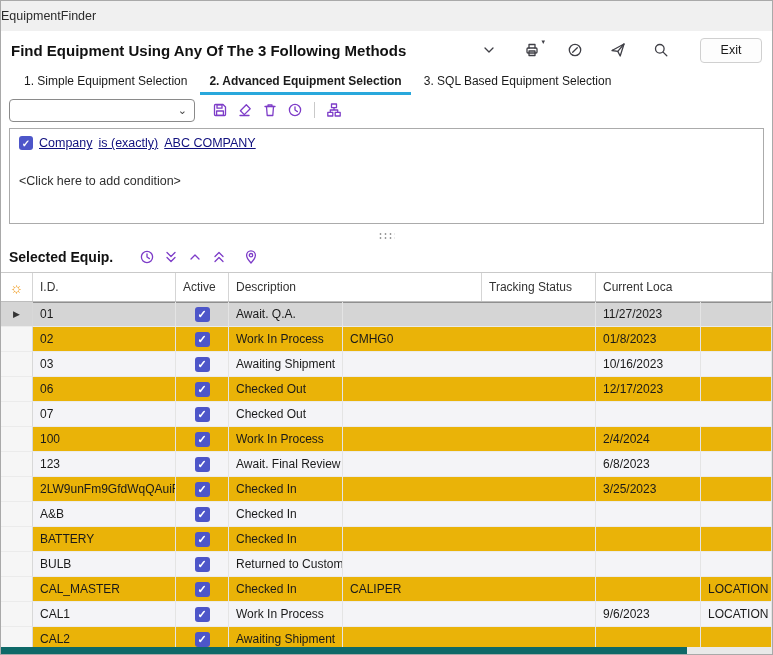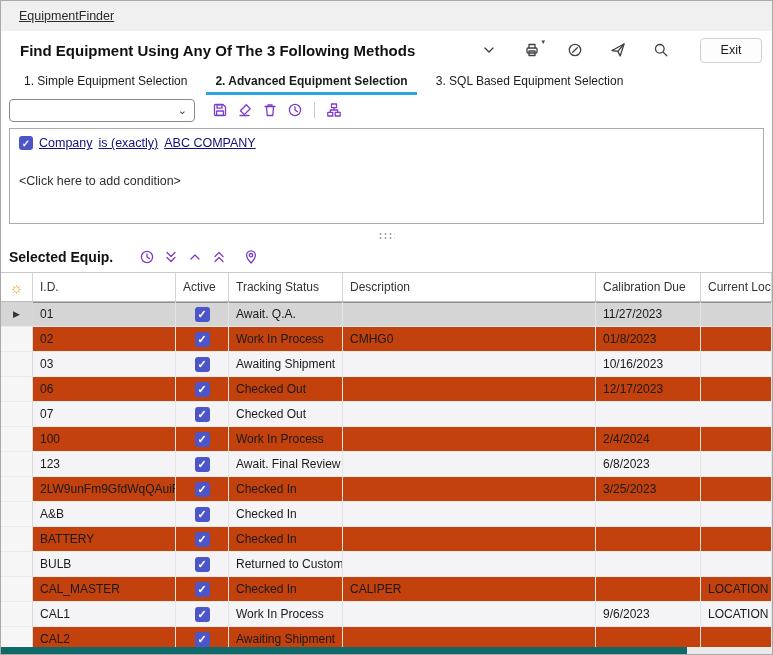--- a/index.html
+++ b/index.html
@@ -3,34 +3,34 @@
 <meta charset="utf-8">
 <style>
   * { box-sizing: border-box; margin: 0; padding: 0; }
   body { font-family: "Liberation Sans", sans-serif; background: #ffffff; }
   .window {
     width: 773px; height: 655px; border: 1px solid #a9a9a9; background: #fff;
     display: flex; flex-direction: column; overflow: hidden; position: relative;
   }
   
   .titlebar { height: 30px; background: #f0f0f0; display: flex; align-items: center;
-    padding-left: 18px; font-size: 12.5px; color: #2b2b2b; flex: none; text-decoration: underline; }
+    font-size: 12.5px; color: #2b2b2b; flex: none; }
   
   .header { height: 38px; display: flex; align-items: center; padding: 0 10px; flex: none; }
-  .h-title { font-size: 15px; font-weight: bold; color: #111; white-space: nowrap; margin-left: 9px; }
+  .h-title { font-size: 15px; font-weight: bold; color: #111; white-space: nowrap; }
   .h-icons { margin-left: auto; display: flex; align-items: center; gap: 23px; }
   .ibtn { background: none; border: none; display: inline-flex; align-items: center; justify-content: center;
     width: 20px; height: 22px; cursor: pointer; color: #3f3f46; position: relative; padding: 0; }
   .ibtn svg { width: 16px; height: 16px; stroke: currentColor; fill: none; stroke-width: 1.3; stroke-linecap: round; stroke-linejoin: round; }
   .mini-caret { position: absolute; top: -1px; right: -3px; font-size: 7px; color: #3f3f46; }
   .exit { height: 25px; min-width: 62px; background: #fdfdfd; border: 1px solid #d0d0d0; border-radius: 4px;
     font-size: 12.5px; color: #1a1a1a; cursor: pointer; margin-left: 6px; font-family: "Liberation Sans", sans-serif; }
   .exit-label::first-letter { text-decoration: underline; }
   
-  .tabs { height: 26px; display: flex; align-items: stretch; padding-left: 14px; gap: 10px; flex: none; }
+  .tabs { height: 26px; display: flex; align-items: stretch; padding-left: 14px; gap: 4px; flex: none; }
   .tab { display: flex; align-items: center; padding: 0 9px; font-size: 12px; color: #1a1a1a;
     border-bottom: 3px solid transparent; cursor: pointer; white-space: nowrap; }
   .tab.active { font-weight: bold; border-bottom-color: #29a8dc; }
   
   .ftoolbar { height: 30px; display: flex; align-items: center; padding-left: 8px; gap: 5px; flex: none; }
   .combo { width: 186px; height: 23px; border: 1px solid #8a8a8a; border-radius: 4px; background: #fff;
     display: flex; align-items: center; justify-content: flex-end; padding-right: 7px; margin-right: 10px; cursor: pointer; }
   .combo-chevron { font-size: 11px; color: #444; line-height: 1; }
   .pbtn { color: #7d3cc8; }
   .tsep { width: 1px; height: 16px; background: #c9c9c9; margin: 0 4px; }
@@ -59,21 +59,21 @@
   .col-sel { width: 32px; flex: none; padding-left: 0; text-align: center; }
   .col-id { width: 143px; flex: none; }
   .col-active { width: 53px; flex: none; }
   .col-status { width: 114px; flex: none; }
   .col-desc { width: 253px; flex: none; }
   .col-cal { width: 105px; flex: none; }
   .col-loc { flex: 1; }
   .hdr-corner { display: flex; align-items: center; justify-content: center; border-right: 1px solid #d5d5d5; }
   .sun { color: #f09a1c; font-size: 15px; line-height: 1; }
   .grid-body { flex: 1; overflow: hidden; }
-  .grow { display: flex; height: 25px; background: #c2410c; cursor: default; }
+  .grow { display: flex; height: 25px; background: #eab308; cursor: default; }
   .grow.stripe { background: #f4f4f7; }
   .grow.selected { background: #d5d5d5; box-shadow: inset 0 1px 0 #8f8f8f, inset 0 -1px 0 #8f8f8f; }
   .grow .cell { font-size: 12px; color: #1a1a1a; line-height: 25px; border-right: 1px solid #e4e4e4; border-bottom: 1px solid #ebebeb; }
   .grow .col-sel { background: #f6f6f6; border-right: 1px solid #d8d8d8; display: flex; align-items: center; justify-content: center; }
   .grow.selected .col-sel { background: #d5d5d5; }
   .grow .col-active { display: flex; align-items: center; justify-content: center; padding-left: 0; }
   .arrow { font-size: 9px; color: #333; }
   
   .hscroll { position: absolute; left: 0; right: 0; bottom: 0; height: 7px; background: #e9e9e9; }
   .hthumb { width: 89%; height: 100%; background: #0e6968; }
@@ -221,23 +221,22 @@
     </button>
   </div>
 
   <div class="grid">
     <div class="grid-header">
       <div class="hdr-corner col-sel">
         <span class="sun">☼</span>
       </div>
       <div class="cell col-id">I.D.</div>
       <div class="cell col-active">Active</div>
+      <div class="cell col-desc">Description</div>
       <div class="cell col-status">Tracking Status</div>
-      <div class="cell col-desc">Description</div>
-      <div class="cell col-cal">Calibration Due</div>
       <div class="cell col-loc">Current Loca</div>
     </div>
     <div class="grid-body">
         <div class="grow selected">
           <div class="cell col-sel">
             <span class="arrow">▶</span>
           </div>
           <div class="cell col-id">01</div>
           <div class="cell col-active">
             <span class="chk">✓</span>

